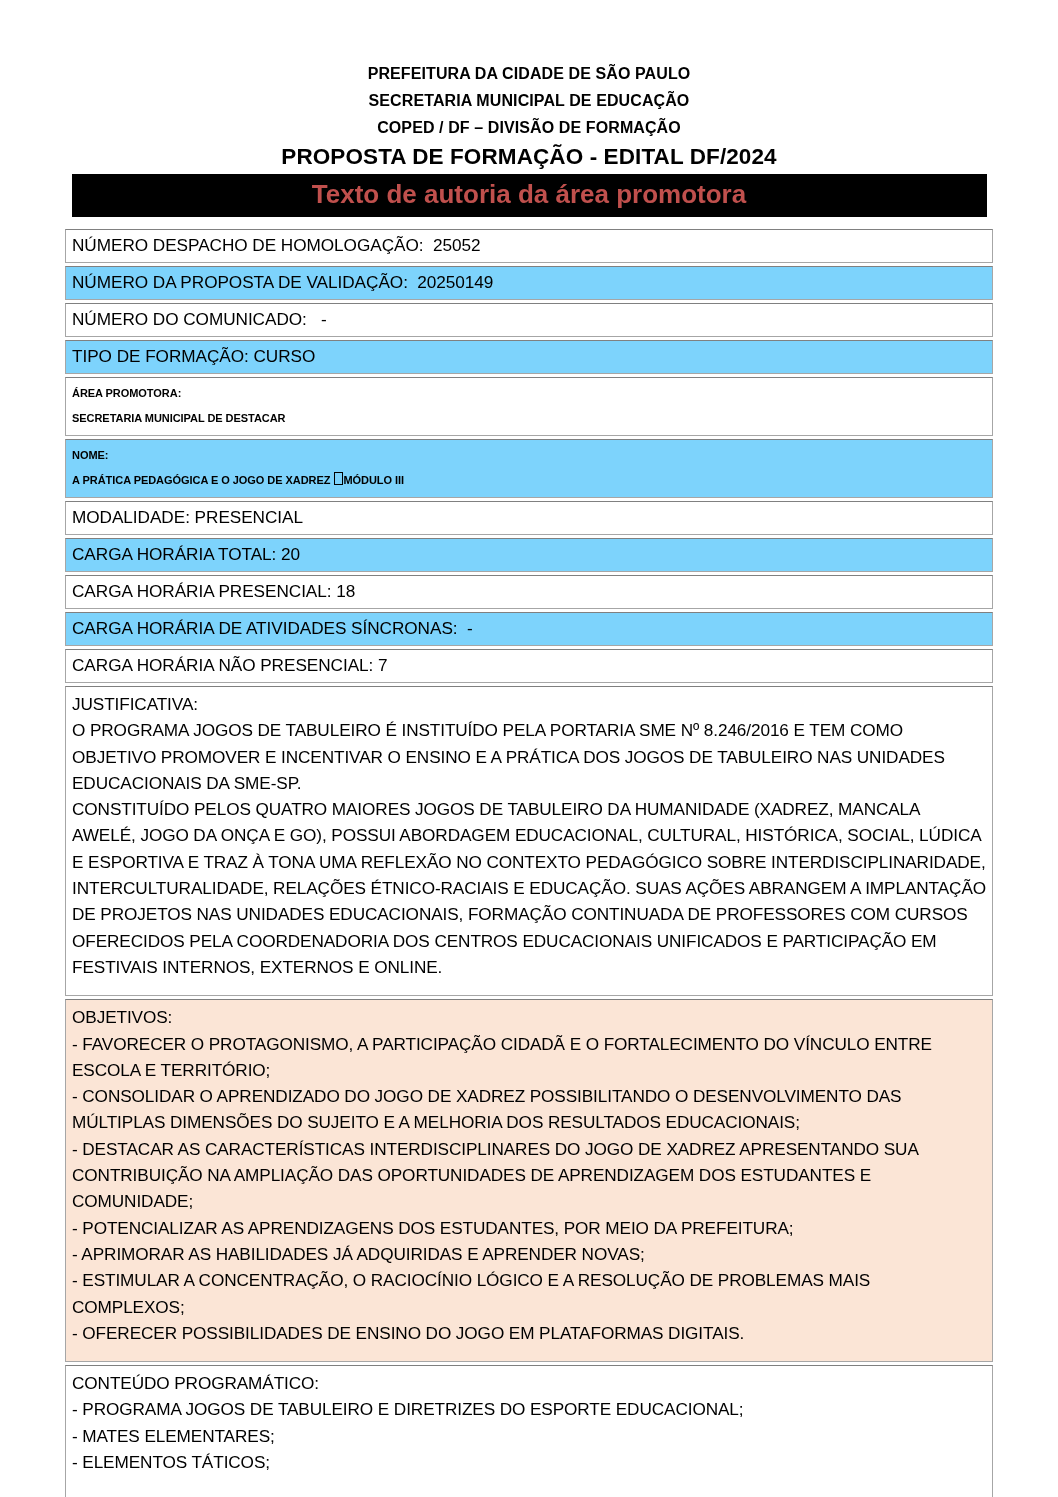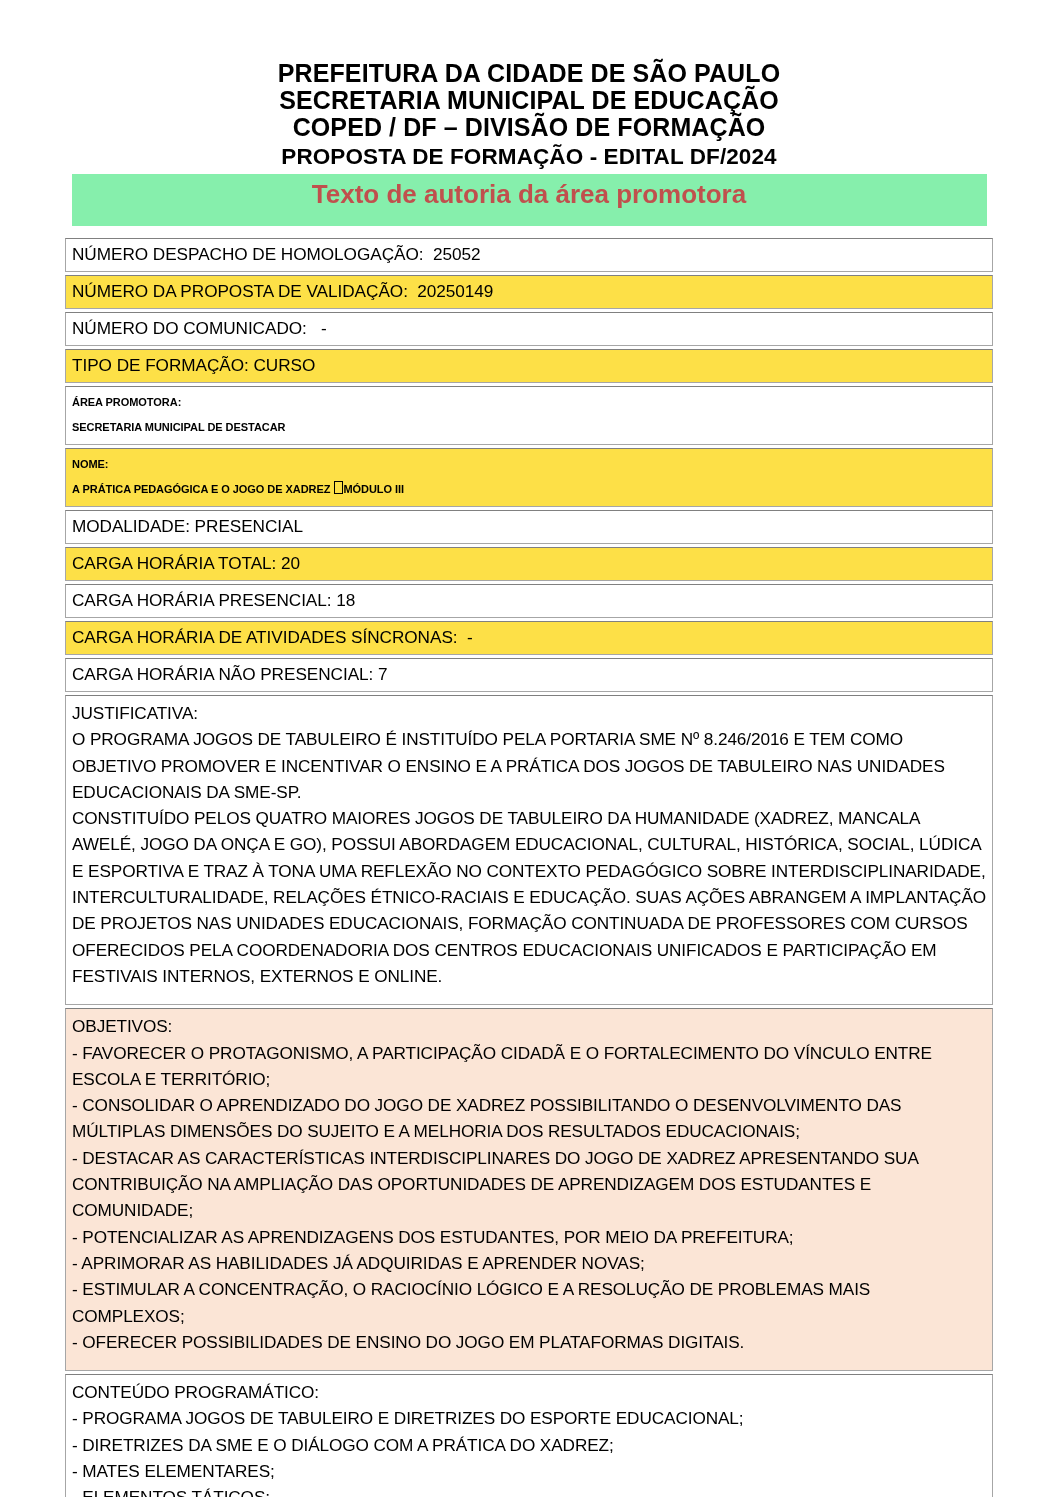--- a/index.html
+++ b/index.html
@@ -24,38 +24,38 @@
     padding: 0;
   }
 
   
   .doc-header {
     padding-top: 60px;
     text-align: center;
   }
   .doc-header .hline {
     font-weight: bold;
-    font-size: 25px;
+    font-size: 16px;
     line-height: 27px;
     letter-spacing: 0.1px;
     color: #000;
     white-space: nowrap;
   }
   .doc-header .hline.big {
     font-size: 22.5px;
     line-height: 31px;
   }
 
   
   .banner {
     margin: 2px auto 0 auto;
     width: 915px;
-    background: #86efac;
+    background: #000000;
     text-align: center;
-    padding: 4px 0 16px 0;
+    padding: 4px 0 7px 0;
   }
   .banner-title {
     font-weight: bold;
     font-size: 26px;
     line-height: 32px;
     color: #c0504d;
   }
 
   
   .sheet {
@@ -65,21 +65,21 @@
   }
   .row {
     border: 1px solid #a6a6a6;
     border-top-color: #808080;
     background: #ffffff;
     box-sizing: border-box;
     margin-top: 3px;
     padding: 3px 2px 4px 6px;
   }
   .row:first-child { margin-top: 12px; }
-  .row.shaded { background: #fde047; }
+  .row.shaded { background: #7dd3fc; }
 
   .row .line {
     font-size: 17.2px;
     line-height: 25px;
     letter-spacing: -0.05px;
     white-space: pre-wrap;
   }
   .row.bold .line { font-weight: bold; font-size: 11px; }
 
   .block {
@@ -192,20 +192,19 @@
       <div class="line">- DESTACAR AS CARACTERÍSTICAS INTERDISCIPLINARES DO JOGO DE XADREZ APRESENTANDO SUA CONTRIBUIÇÃO NA AMPLIAÇÃO DAS OPORTUNIDADES DE APRENDIZAGEM DOS ESTUDANTES E COMUNIDADE;</div>
       <div class="line">- POTENCIALIZAR AS APRENDIZAGENS DOS ESTUDANTES, POR MEIO DA PREFEITURA;</div>
       <div class="line">- APRIMORAR AS HABILIDADES JÁ ADQUIRIDAS E APRENDER NOVAS;</div>
       <div class="line">- ESTIMULAR A CONCENTRAÇÃO, O RACIOCÍNIO LÓGICO E A RESOLUÇÃO DE PROBLEMAS MAIS COMPLEXOS;</div>
       <div class="line">- OFERECER POSSIBILIDADES DE ENSINO DO JOGO EM PLATAFORMAS DIGITAIS.</div>
     </div>
 
     <div class="block clipped">
       <div class="line">CONTEÚDO PROGRAMÁTICO:</div>
       <div class="line">- PROGRAMA JOGOS DE TABULEIRO E DIRETRIZES DO ESPORTE EDUCACIONAL;</div>
-      <div class="line">- DIRETRIZES DA SME E O DIÁLOGO COM A PRÁTICA DO XADREZ;</div>
       <div class="line">- MATES ELEMENTARES;</div>
       <div class="line">- ELEMENTOS TÁTICOS;</div>
 
     </div>
 
   </div>
 </div>
 
 </body></html>

